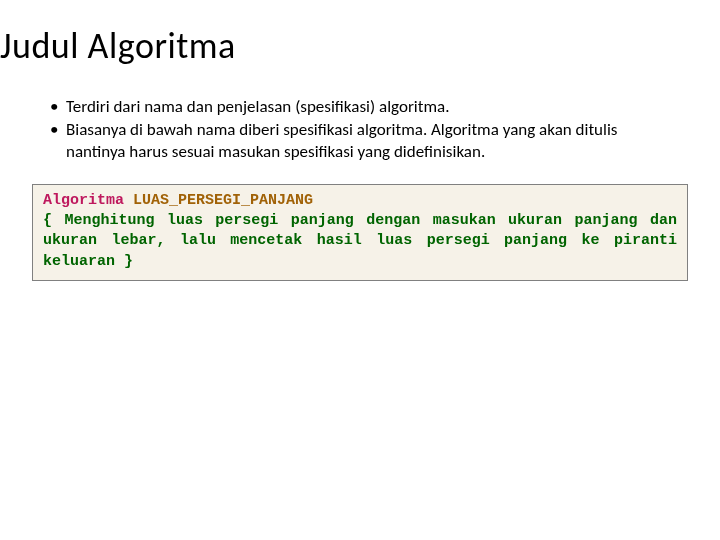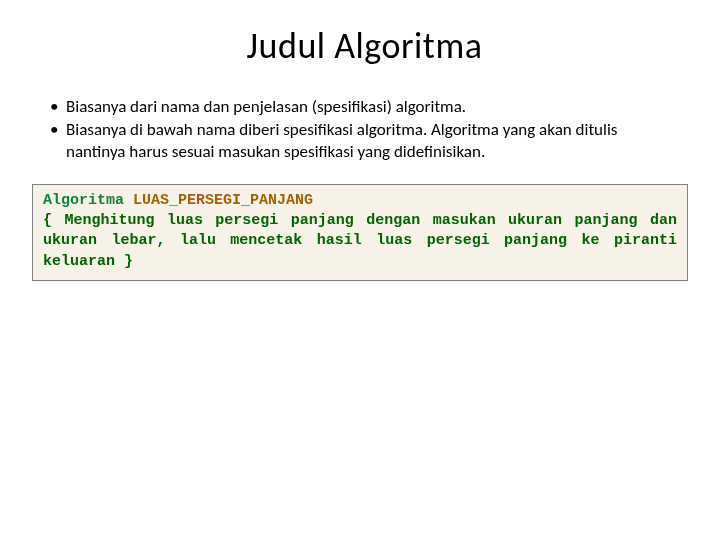--- a/index.html
+++ b/index.html
@@ -11,27 +11,25 @@
     font-family: Calibri, "Segoe UI", Arial, sans-serif;
     color: #000;
   }
   .slide {
     width: 720px;
     height: 540px;
     position: relative;
     box-sizing: border-box;
   }
   .title {
-    text-align: center;
     font-size: 36px;
     font-weight: 400;
     margin-top: 24px;
     margin-bottom: 28px;
     letter-spacing: 0.5px;
-    padding-left: 9px;
   }
   .bullets {
     margin: 0 46px 0 46px;
     padding: 0;
     list-style: none;
     font-size: 17px;
     line-height: 1.25;
   }
   .bullets li {
     position: relative;
@@ -50,33 +48,33 @@
     border: 1px solid #808080;
     background: #f6f2e8;
     padding: 6px 10px 8px 10px;
     font-family: "Courier New", Courier, monospace;
     font-size: 15px;
     font-weight: bold;
     line-height: 1.35;
     text-align: justify;
     text-align-last: left;
   }
-  .kw-alg   { color: #15803d; } 
+  .kw-alg   { color: #be185d; } 
   .kw-name  { color: #a16207; } 
   .kw-comm  { color: #006400; } 
 </style>
 </head>
 <body>
 
 <div class="slide">
 
   <div class="title">Judul Algoritma</div>
 
   <ul class="bullets">
-    <li>Biasanya dari nama dan penjelasan (spesifikasi) algoritma.</li>
+    <li>Terdiri dari nama dan penjelasan (spesifikasi) algoritma.</li>
     <li>Biasanya di bawah nama diberi spesifikasi algoritma. Algoritma yang akan ditulis nantinya harus sesuai masukan spesifikasi yang didefinisikan.</li>
   </ul>
 
   <div class="code-box">
     <span class="kw-alg">Algoritma</span>
     <span> </span><span class="kw-name">LUAS_PERSEGI_PANJANG</span><br>
     <span class="kw-comm">{ Menghitung luas persegi panjang dengan masukan ukuran panjang dan ukuran lebar, lalu mencetak hasil luas persegi panjang ke piranti keluaran }</span>
   </div>
 
 </div>

